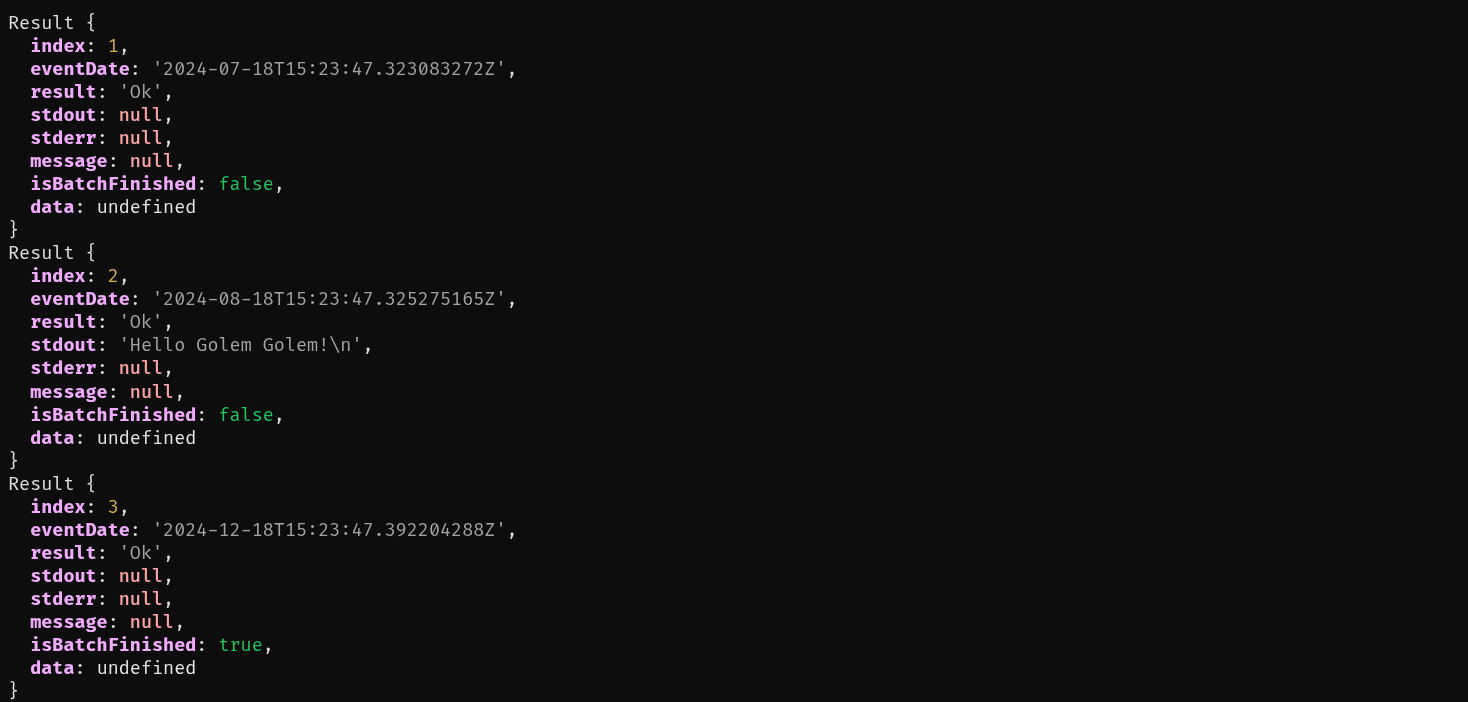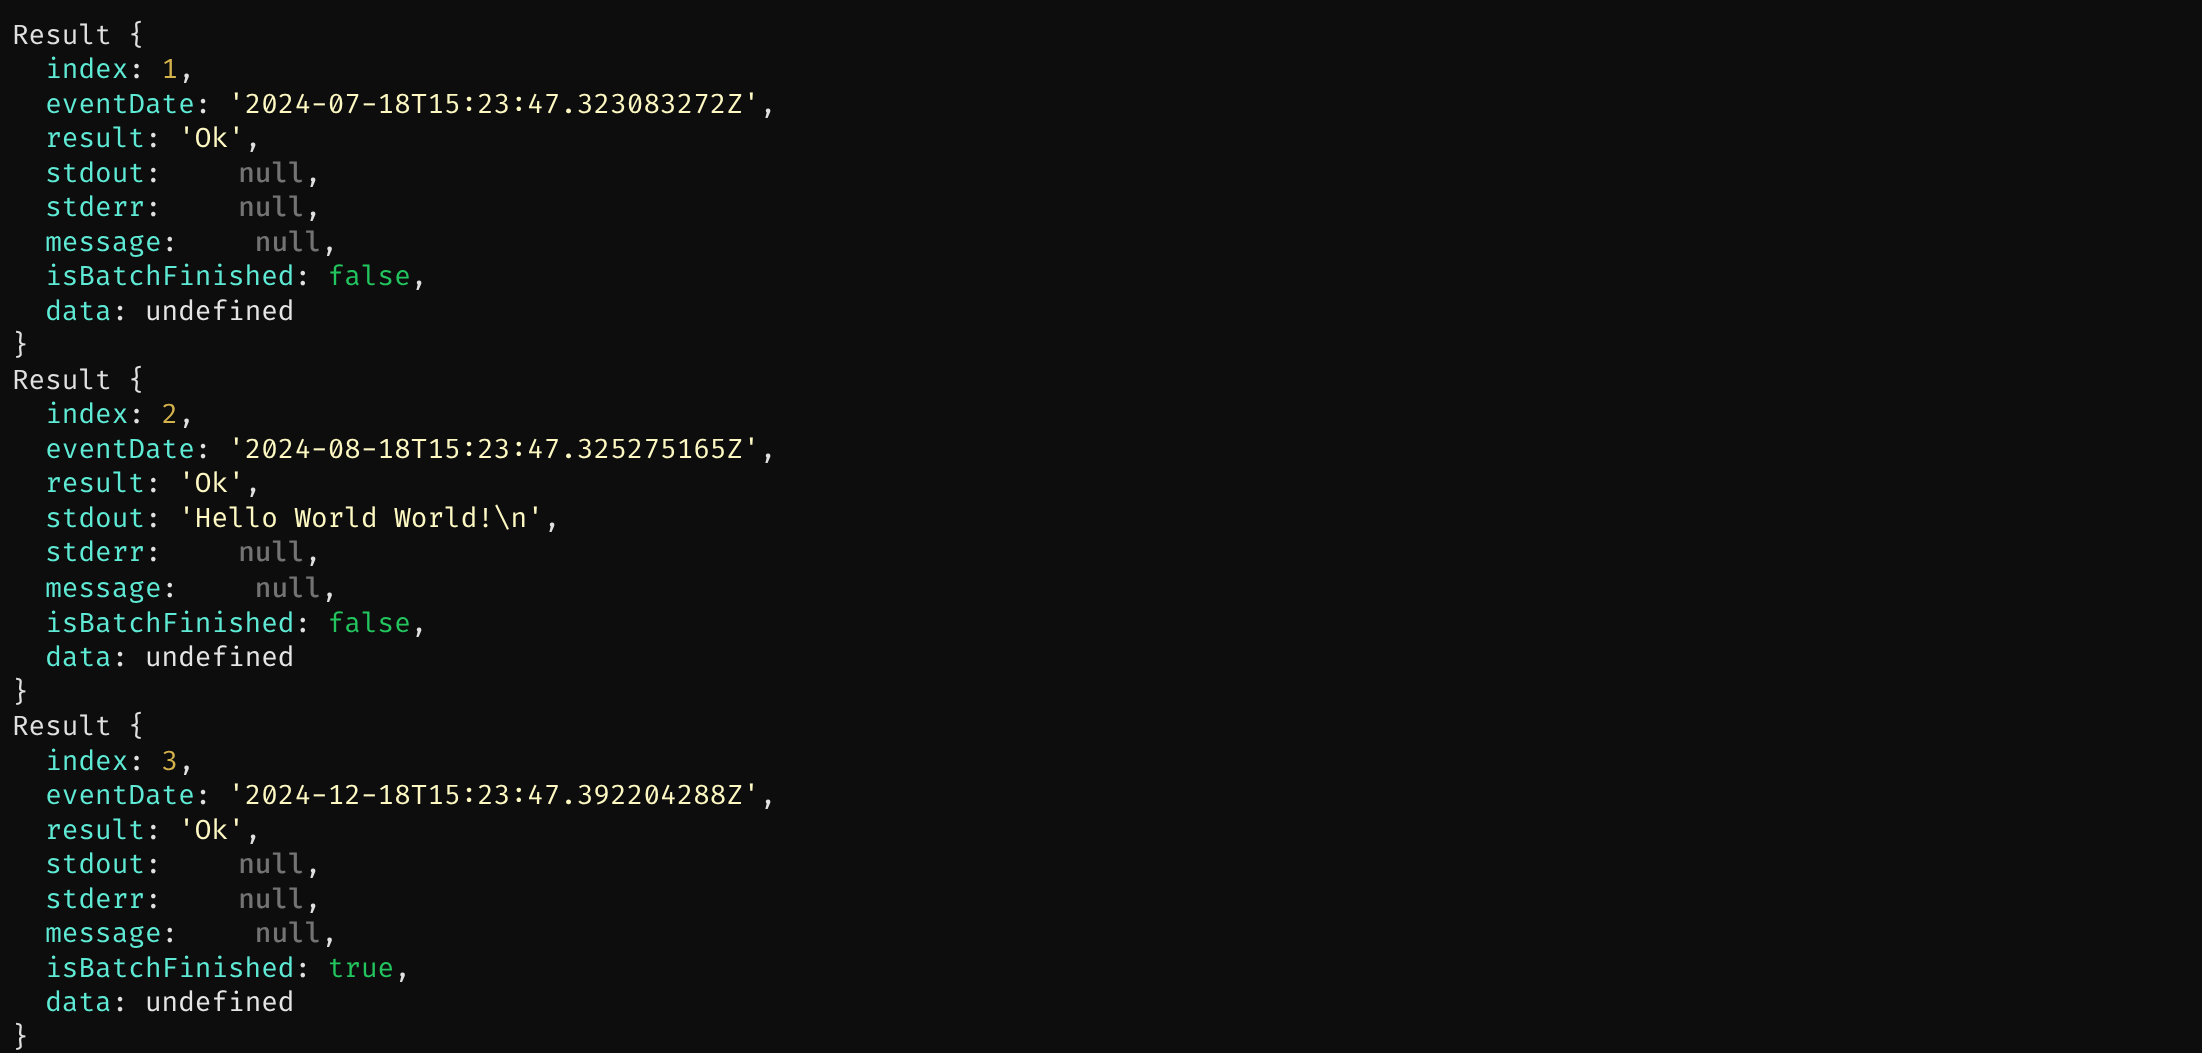--- a/index.html
+++ b/index.html
@@ -16,36 +16,36 @@
       padding: 12px 8px;
       width: 1468px;
       height: 702px;
       overflow: hidden;
     }
     pre {
       font-family: inherit;
       white-space: pre;
     }
     .key {
-      color: #5eead4;
+      color: #f0abfc;
+      font-weight: bold;
     }
     .number {
       color: #d4b24c;
     }
     .string {
-      color: #fef9c3;
+      color: #a3a3a3;
       margin-top: 32px;
     }
     .bool {
       color: #22c55e;
     }
     .null {
-      color: #737373;
+      color: #fca5a5;
       font-weight: 500;
-      margin-left: 40px;
     }
     .undefined {
       color: #e5e5e5;
     }
     .brace {
       color: #e0e0e0;
     }
     .punct {
       color: #e0e0e0;
     }
@@ -63,21 +63,21 @@
   <span class="key">stdout</span><span class="punct">:</span> <span class="null">null</span><span class="punct">,</span>
   <span class="key">stderr</span><span class="punct">:</span> <span class="null">null</span><span class="punct">,</span>
   <span class="key">message</span><span class="punct">:</span> <span class="null">null</span><span class="punct">,</span>
   <span class="key">isBatchFinished</span><span class="punct">:</span> <span class="bool">false</span><span class="punct">,</span>
   <span class="key">data</span><span class="punct">:</span> <span class="undefined">undefined</span>
 <span class="brace">}</span></span>
 <span><span class="typename">Result</span> <span class="brace">{</span>
   <span class="key">index</span><span class="punct">:</span> <span class="number">2</span><span class="punct">,</span>
   <span class="key">eventDate</span><span class="punct">:</span> <span class="string">'2024-08-18T15:23:47.325275165Z'</span><span class="punct">,</span>
   <span class="key">result</span><span class="punct">:</span> <span class="string">'Ok'</span><span class="punct">,</span>
-  <span class="key">stdout</span><span class="punct">:</span> <span class="string">'Hello World World!\n'</span><span class="punct">,</span>
+  <span class="key">stdout</span><span class="punct">:</span> <span class="string">'Hello Golem Golem!\n'</span><span class="punct">,</span>
   <span class="key">stderr</span><span class="punct">:</span> <span class="null">null</span><span class="punct">,</span>
   <span class="key">message</span><span class="punct">:</span> <span class="null">null</span><span class="punct">,</span>
   <span class="key">isBatchFinished</span><span class="punct">:</span> <span class="bool">false</span><span class="punct">,</span>
   <span class="key">data</span><span class="punct">:</span> <span class="undefined">undefined</span>
 <span class="brace">}</span></span>
 <span><span class="typename">Result</span> <span class="brace">{</span>
   <span class="key">index</span><span class="punct">:</span> <span class="number">3</span><span class="punct">,</span>
   <span class="key">eventDate</span><span class="punct">:</span> <span class="string">'2024-12-18T15:23:47.392204288Z'</span><span class="punct">,</span>
   <span class="key">result</span><span class="punct">:</span> <span class="string">'Ok'</span><span class="punct">,</span>
   <span class="key">stdout</span><span class="punct">:</span> <span class="null">null</span><span class="punct">,</span>

